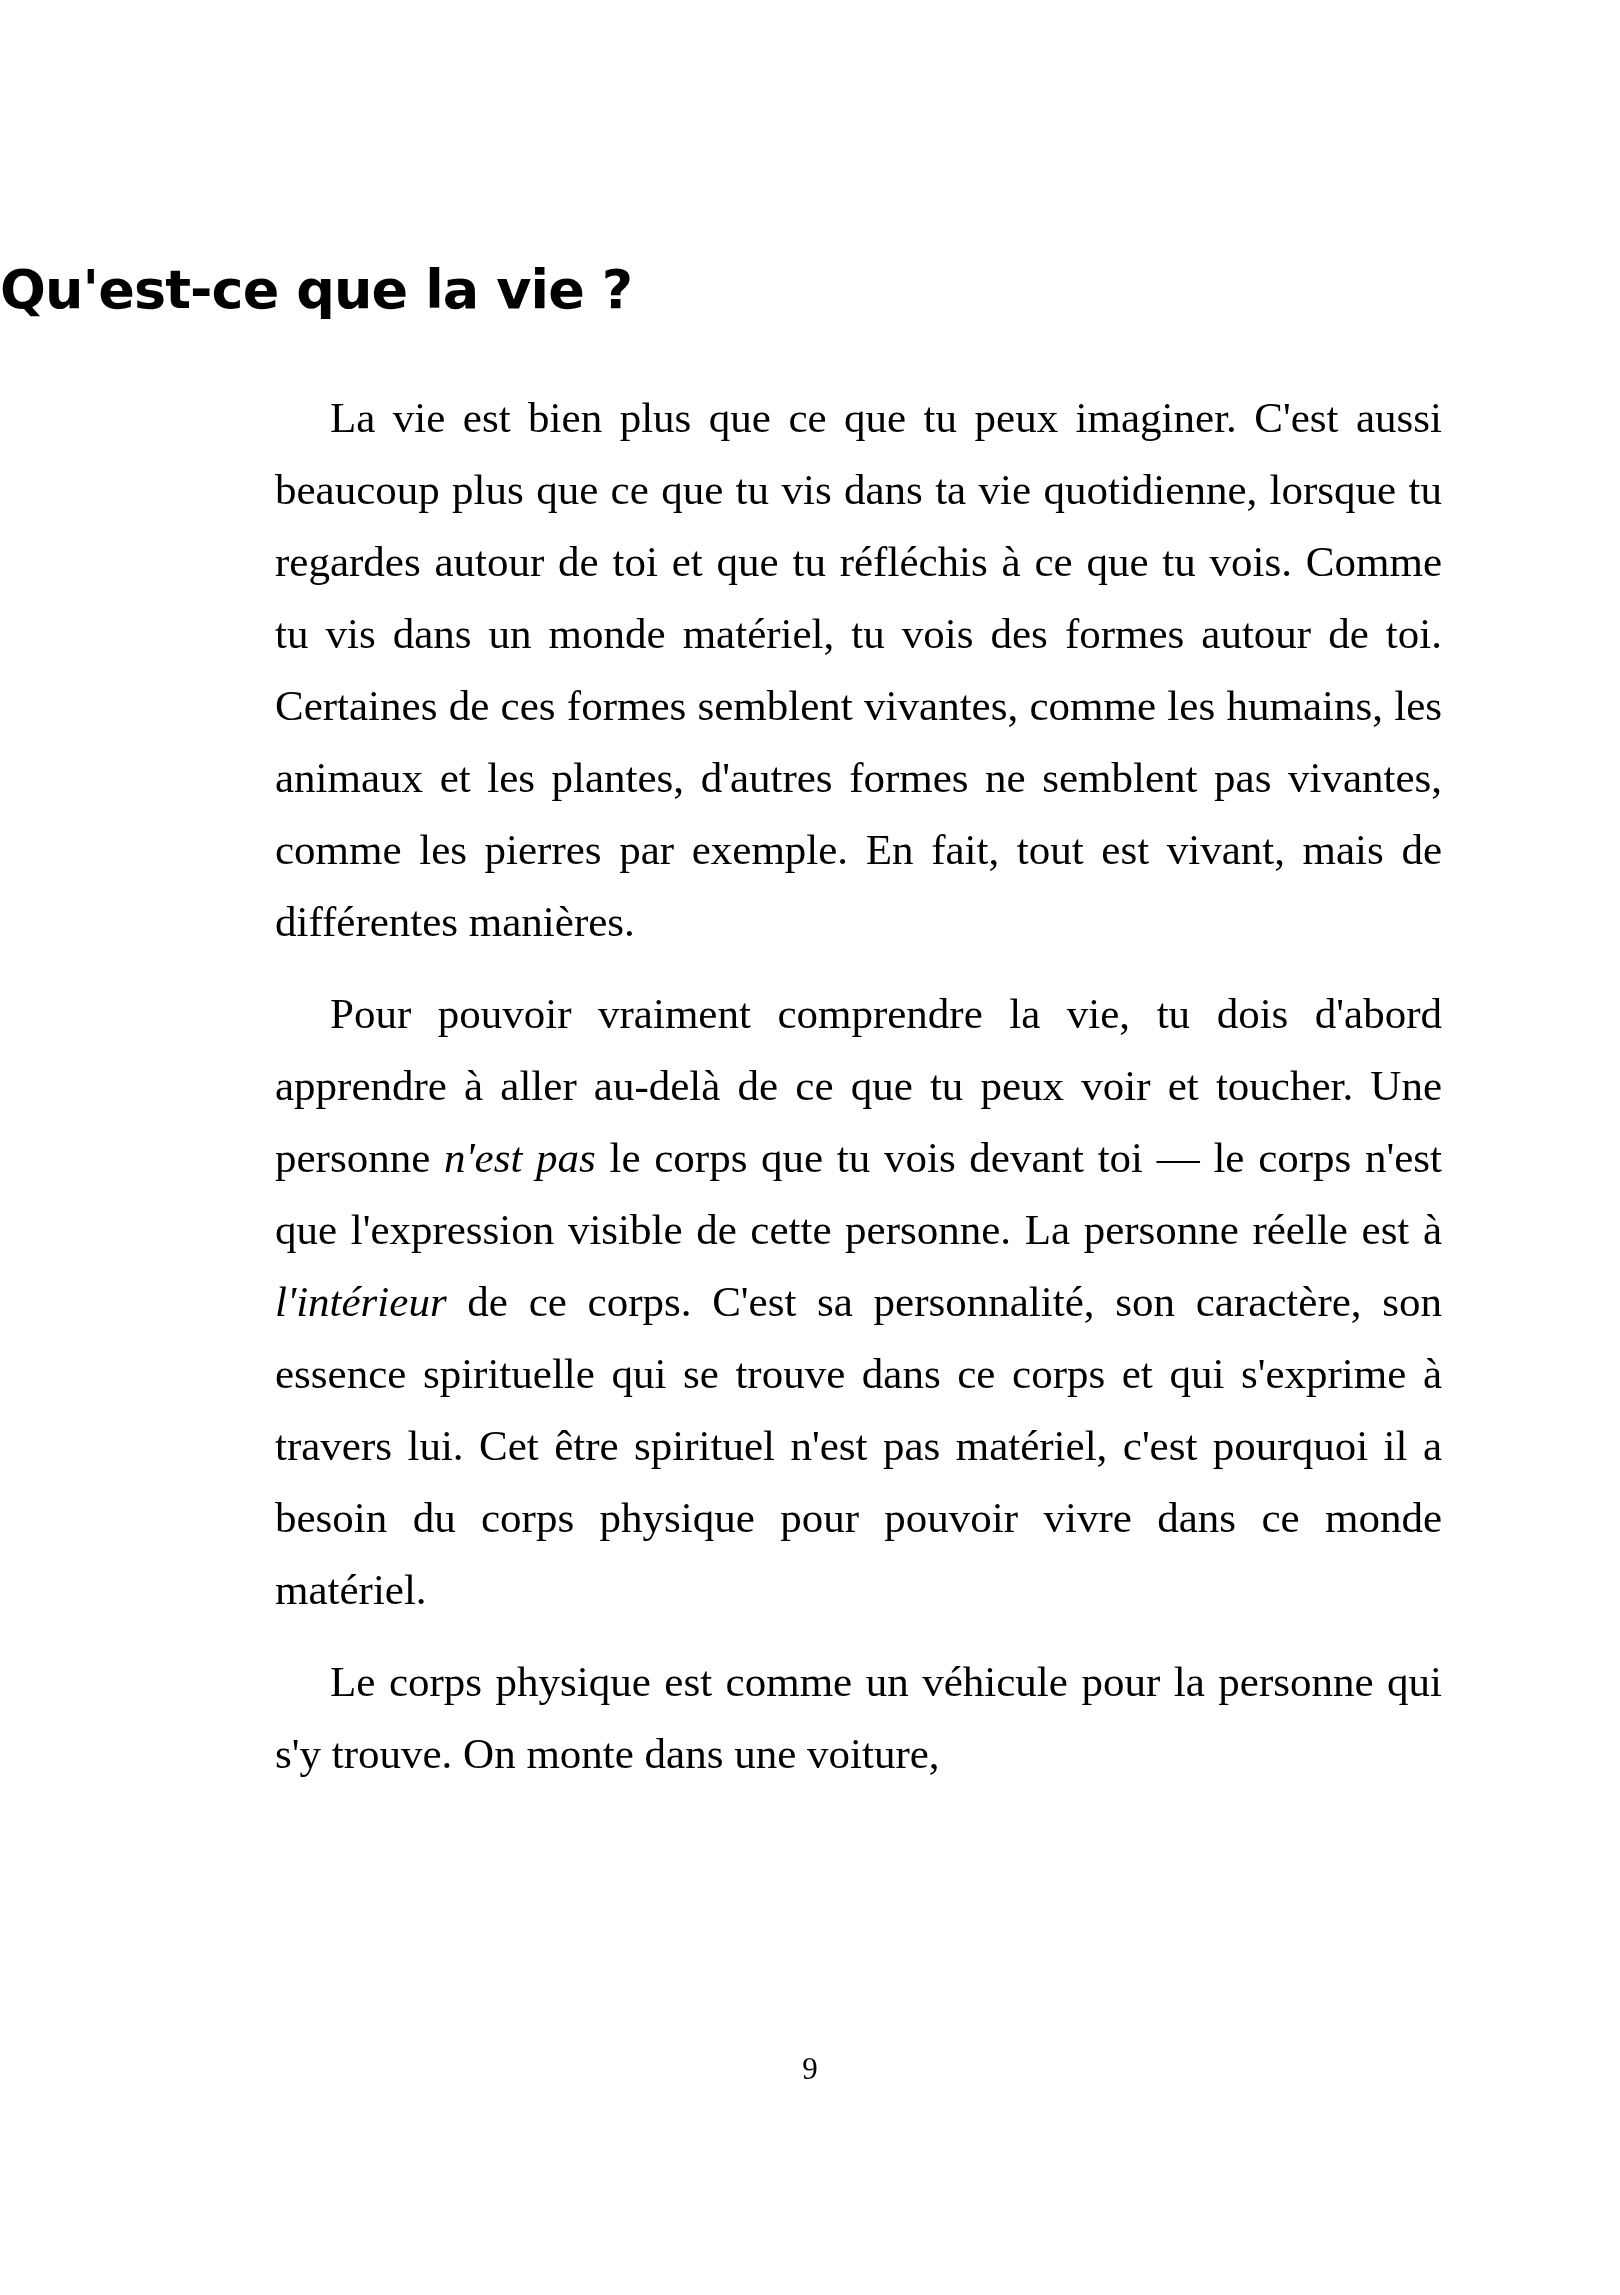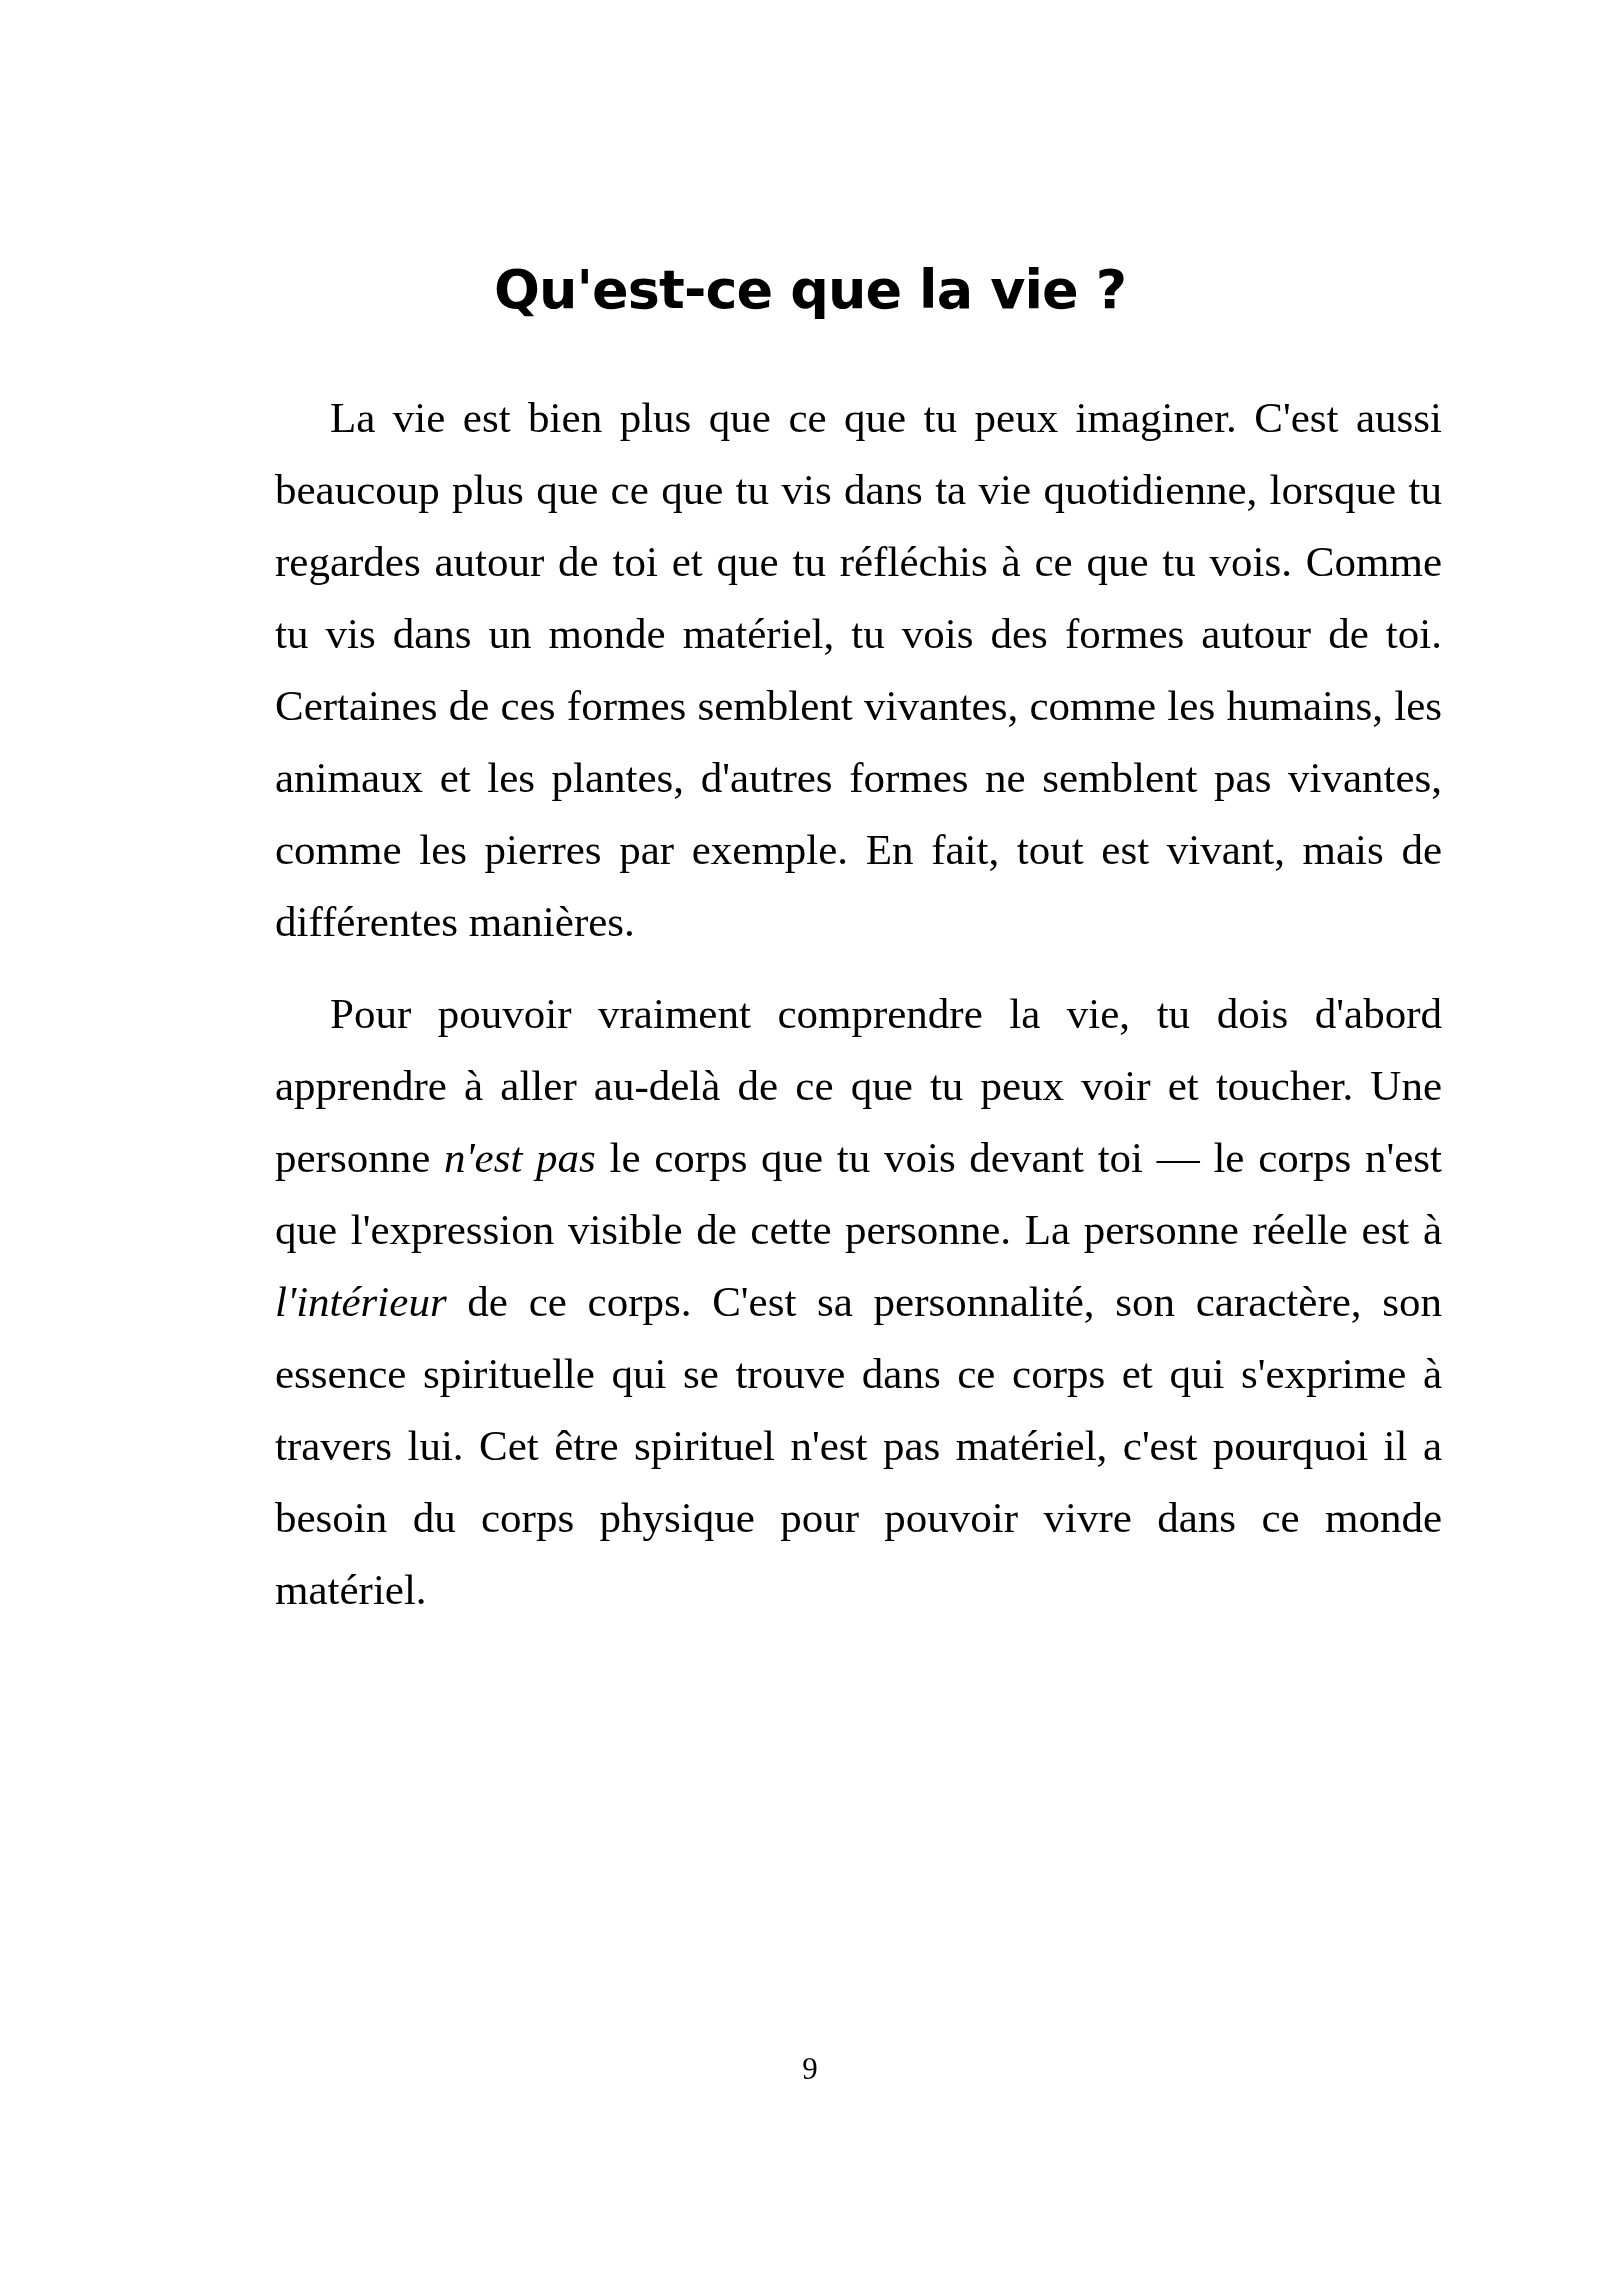--- a/index.html
+++ b/index.html
@@ -1,20 +1,20 @@
 <!DOCTYPE html>
 <html style="font-size:7.4px"><head>
 <meta charset="utf-8">
 <style>
   html, body { margin: 0; padding: 0; background: #ffffff; }
   body { width: 1620px; height: 2295px; position: relative; overflow: hidden; }
   .page { position: absolute; left: 0; top: 0; width: 1620px; height: 2295px; background: #ffffff; }
   .title {
     position: absolute; left: 0; width: 1620px; top: 222px;
-    text-align: center;
+    text-align: left;
     font-family: "DejaVu Sans", sans-serif; font-weight: bold;
     font-size: 54px; color: #000; letter-spacing: -0.9px;
   }
   .body {
     position: absolute; left: 275px; width: 1167px; top: 382px;
     font-family: "Liberation Serif", serif; font-size: 43px; line-height: 72px;
     color: #000; text-align: justify; hyphens: none;
   }
   .body p { margin: 0 0 20px 0; text-indent: 55px; }
   .body em { }
@@ -29,17 +29,20 @@
 <div class="page">
   <h1 class="title">Qu'est-ce que la vie ?</h1>
 
   <div class="body">
     <p>
       <span>La vie est bien plus que ce que tu peux imaginer. C'est aussi beaucoup plus que ce que tu vis dans ta vie quotidienne, lorsque tu regardes autour de toi et que tu réfléchis à ce que tu vois. Comme tu vis dans un monde matériel, tu vois des formes autour de toi. Certaines de ces formes semblent vivantes, comme les humains, les animaux et les plantes, d'autres formes ne semblent pas vivantes, comme les pierres par exemple. En fait, tout est vivant, mais de différentes manières.</span>
     </p>
     <p>
       <span>Pour pouvoir vraiment comprendre la vie, tu dois d'abord apprendre à aller au-delà de ce que tu peux voir et toucher. Une personne </span><em>n'est pas</em><span> le corps que tu vois devant toi — le corps n'est que l'expression visible de cette personne. La personne réelle est à </span><em>l'intérieur</em><span> de ce corps. C'est sa personnalité, son caractère, son essence spirituelle qui se trouve dans ce corps et qui s'exprime à travers lui. Cet être spirituel n'est pas matériel, c'est pourquoi il a besoin du corps physique pour pouvoir vivre dans ce monde matériel.</span>
     </p>
+    <p>
+      <span>Le corps physique est comme un véhicule pour la personne qui s'y trouve. On monte dans une voiture,</span>
+    </p>
   </div>
 
   <div class="pagenum">9</div>
 </div>
 
 
 </body></html>

